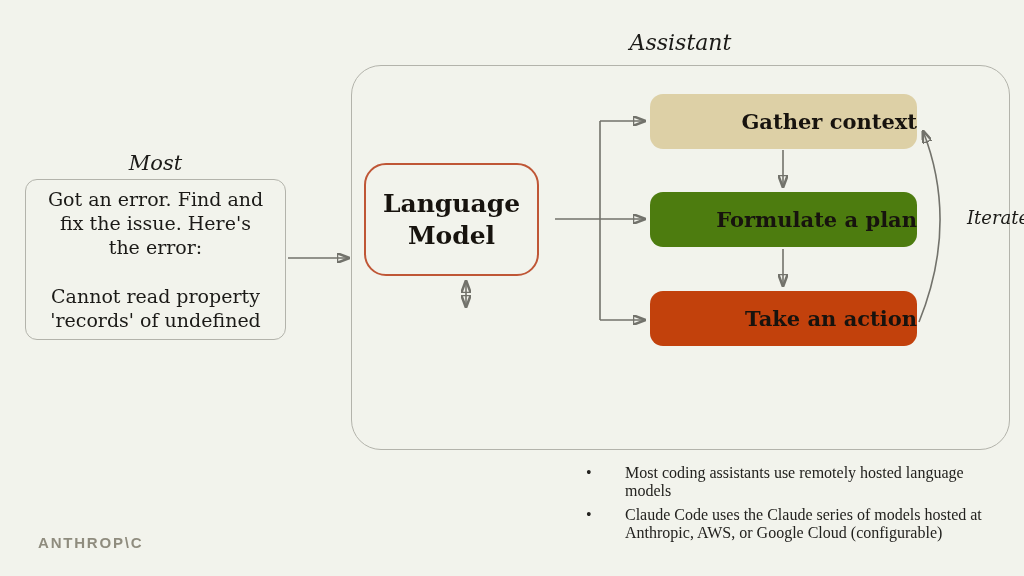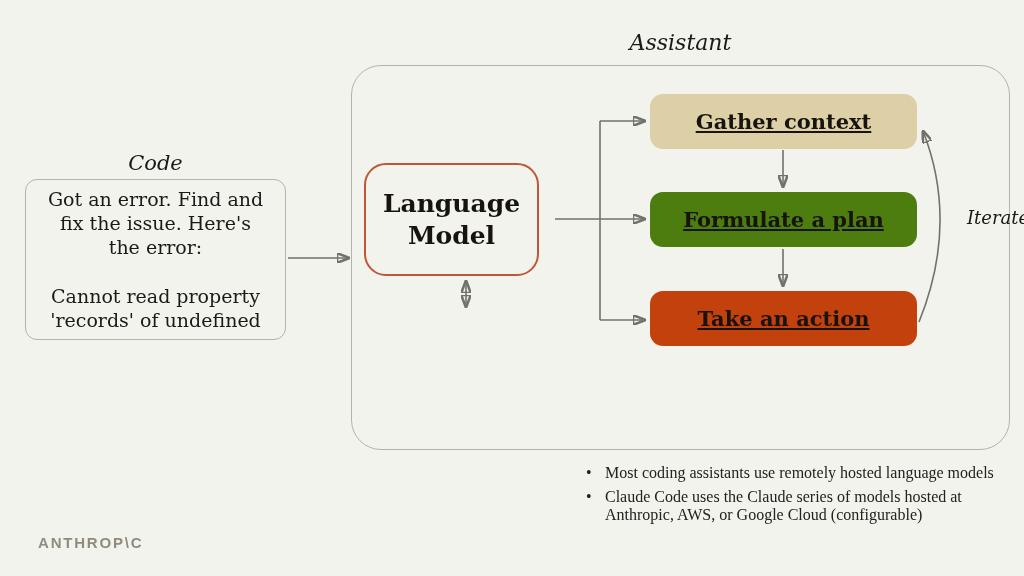--- a/index.html
+++ b/index.html
@@ -48,52 +48,52 @@
     left: 383px; top: 312px; width: 169px; height: 110px;
     border: 2.5px solid #e7d2a0; border-radius: 22px;
     box-sizing: border-box;
     display: flex; align-items: center; justify-content: center;
     font-size: 25px; font-weight: 700; line-height: 1.28; text-align: center;
     color: #17130e;
   }
   .step {
     left: 650px; width: 267px; height: 55px;
     border-radius: 13px;
-    display: flex; align-items: center; justify-content: center;
-    font-size: 21px; font-weight: 700; color: #17130e; text-decoration: underline;
+    display: flex; align-items: center; justify-content: flex-end;
+    font-size: 21px; font-weight: 700; color: #17130e;
   }
   #step-0 { top: 94px; }
   #step-1 { top: 192px; }
   #step-2 { top: 291px; }
   #iterate-label { left: 967px; top: 207px; font-size: 18px; }
 
   #notes { left: 584px; top: 464px; width: 414px;
     font-family: "Liberation Serif", serif; font-size: 16px; line-height: 1.12;
     color: #23221f;
   }
   .note { display: flex; margin-bottom: 6px; }
   .dot { width: 19px; flex: none; padding-left: 2px; }
-  .note-text { flex: 1; }
+  .note-text { flex: 1; margin-left: 20px; }
 
   #logo {
     left: 38px; top: 534px;
     font-family: "Liberation Sans", sans-serif;
     font-weight: 700; font-size: 15px; letter-spacing: 1.8px;
     color: #8f8c7e;
   }
 
   #connectors { left: 0; top: 0; pointer-events: none; }
   #connectors path { stroke: #72726b; stroke-width: 1.6; fill: none; }
 </style>
 </head>
 <body>
 
 <div class="canvas">
 
-  <div class="abs italic" id="task-label">Code</div>
+  <div class="abs italic" id="task-label">Most</div>
 
   <div class="abs" id="task-box">
     <div class="pre">Got an error. Find and
 fix the issue. Here's
 the error:
 
 Cannot read property
 'records' of undefined</div>
   </div>
 

